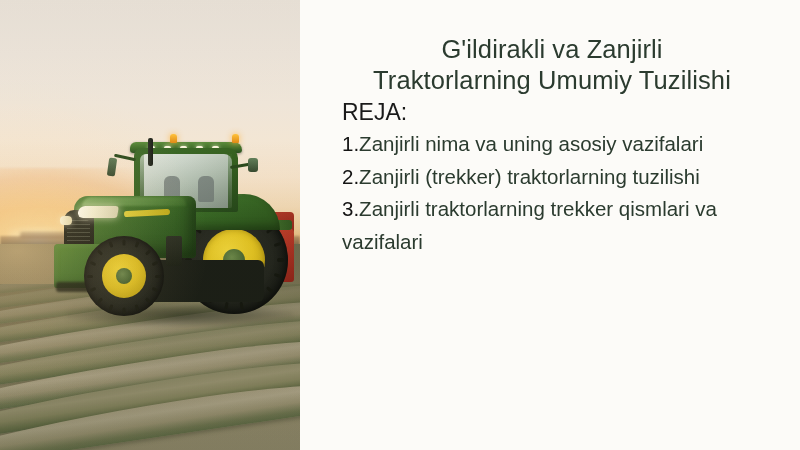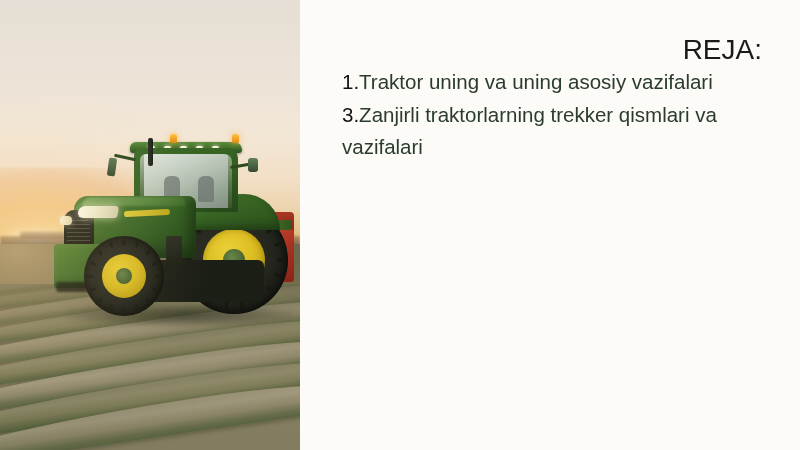--- a/index.html
+++ b/index.html
@@ -484,22 +484,22 @@
     margin: 0;
     text-align: center;
     font-size: 25.5px;
     line-height: 31px;
     font-weight: 400;
     color: #2B3B2F;
     letter-spacing: 0.1px;
   }
   .reja {
     margin: 2px 0 0 0;
-    text-align: right;
-    font-size: 28px;
+    text-align: left;
+    font-size: 23px;
     line-height: 28px;
     font-weight: 400;
     color: #1A1A1A;
   }
   .list {
     margin: 2px 0 0 0;
     padding: 0;
     list-style: none;
   }
   .list li {
@@ -626,26 +626,33 @@
           <div class="lug" style="width: 6px; height: 3px; left: 68.4119px; top: 25.6688px; transform: rotate(337.5deg);"></div>
         </div>
     </div>
 
     <div class="photo-grade"></div>
   </div>
 
   <div class="panel">
     <div class="panel-inner">
 
+      <h1 class="title">
+        <span>G'ildirakli va Zanjirli</span><br>
+        <span>Traktorlarning Umumiy Tuzilishi</span>
+      </h1>
 
       <div class="reja">REJA:</div>
 
       <ul class="list">
         <li>
-          <span class="num">1.</span><span>Traktor uning va uning asosiy vazifalari</span>
+          <span class="num">1.</span><span>Zanjirli nima va uning asosiy vazifalari</span>
+        </li>
+        <li>
+          <span class="num">2.</span><span>Zanjirli (trekker) traktorlarning tuzilishi</span>
         </li>
         <li>
           <span class="num">3.</span><span>Zanjirli traktorlarning trekker qismlari va vazifalari</span>
         </li>
       </ul>
 
     </div>
   </div>
 
 </div>

